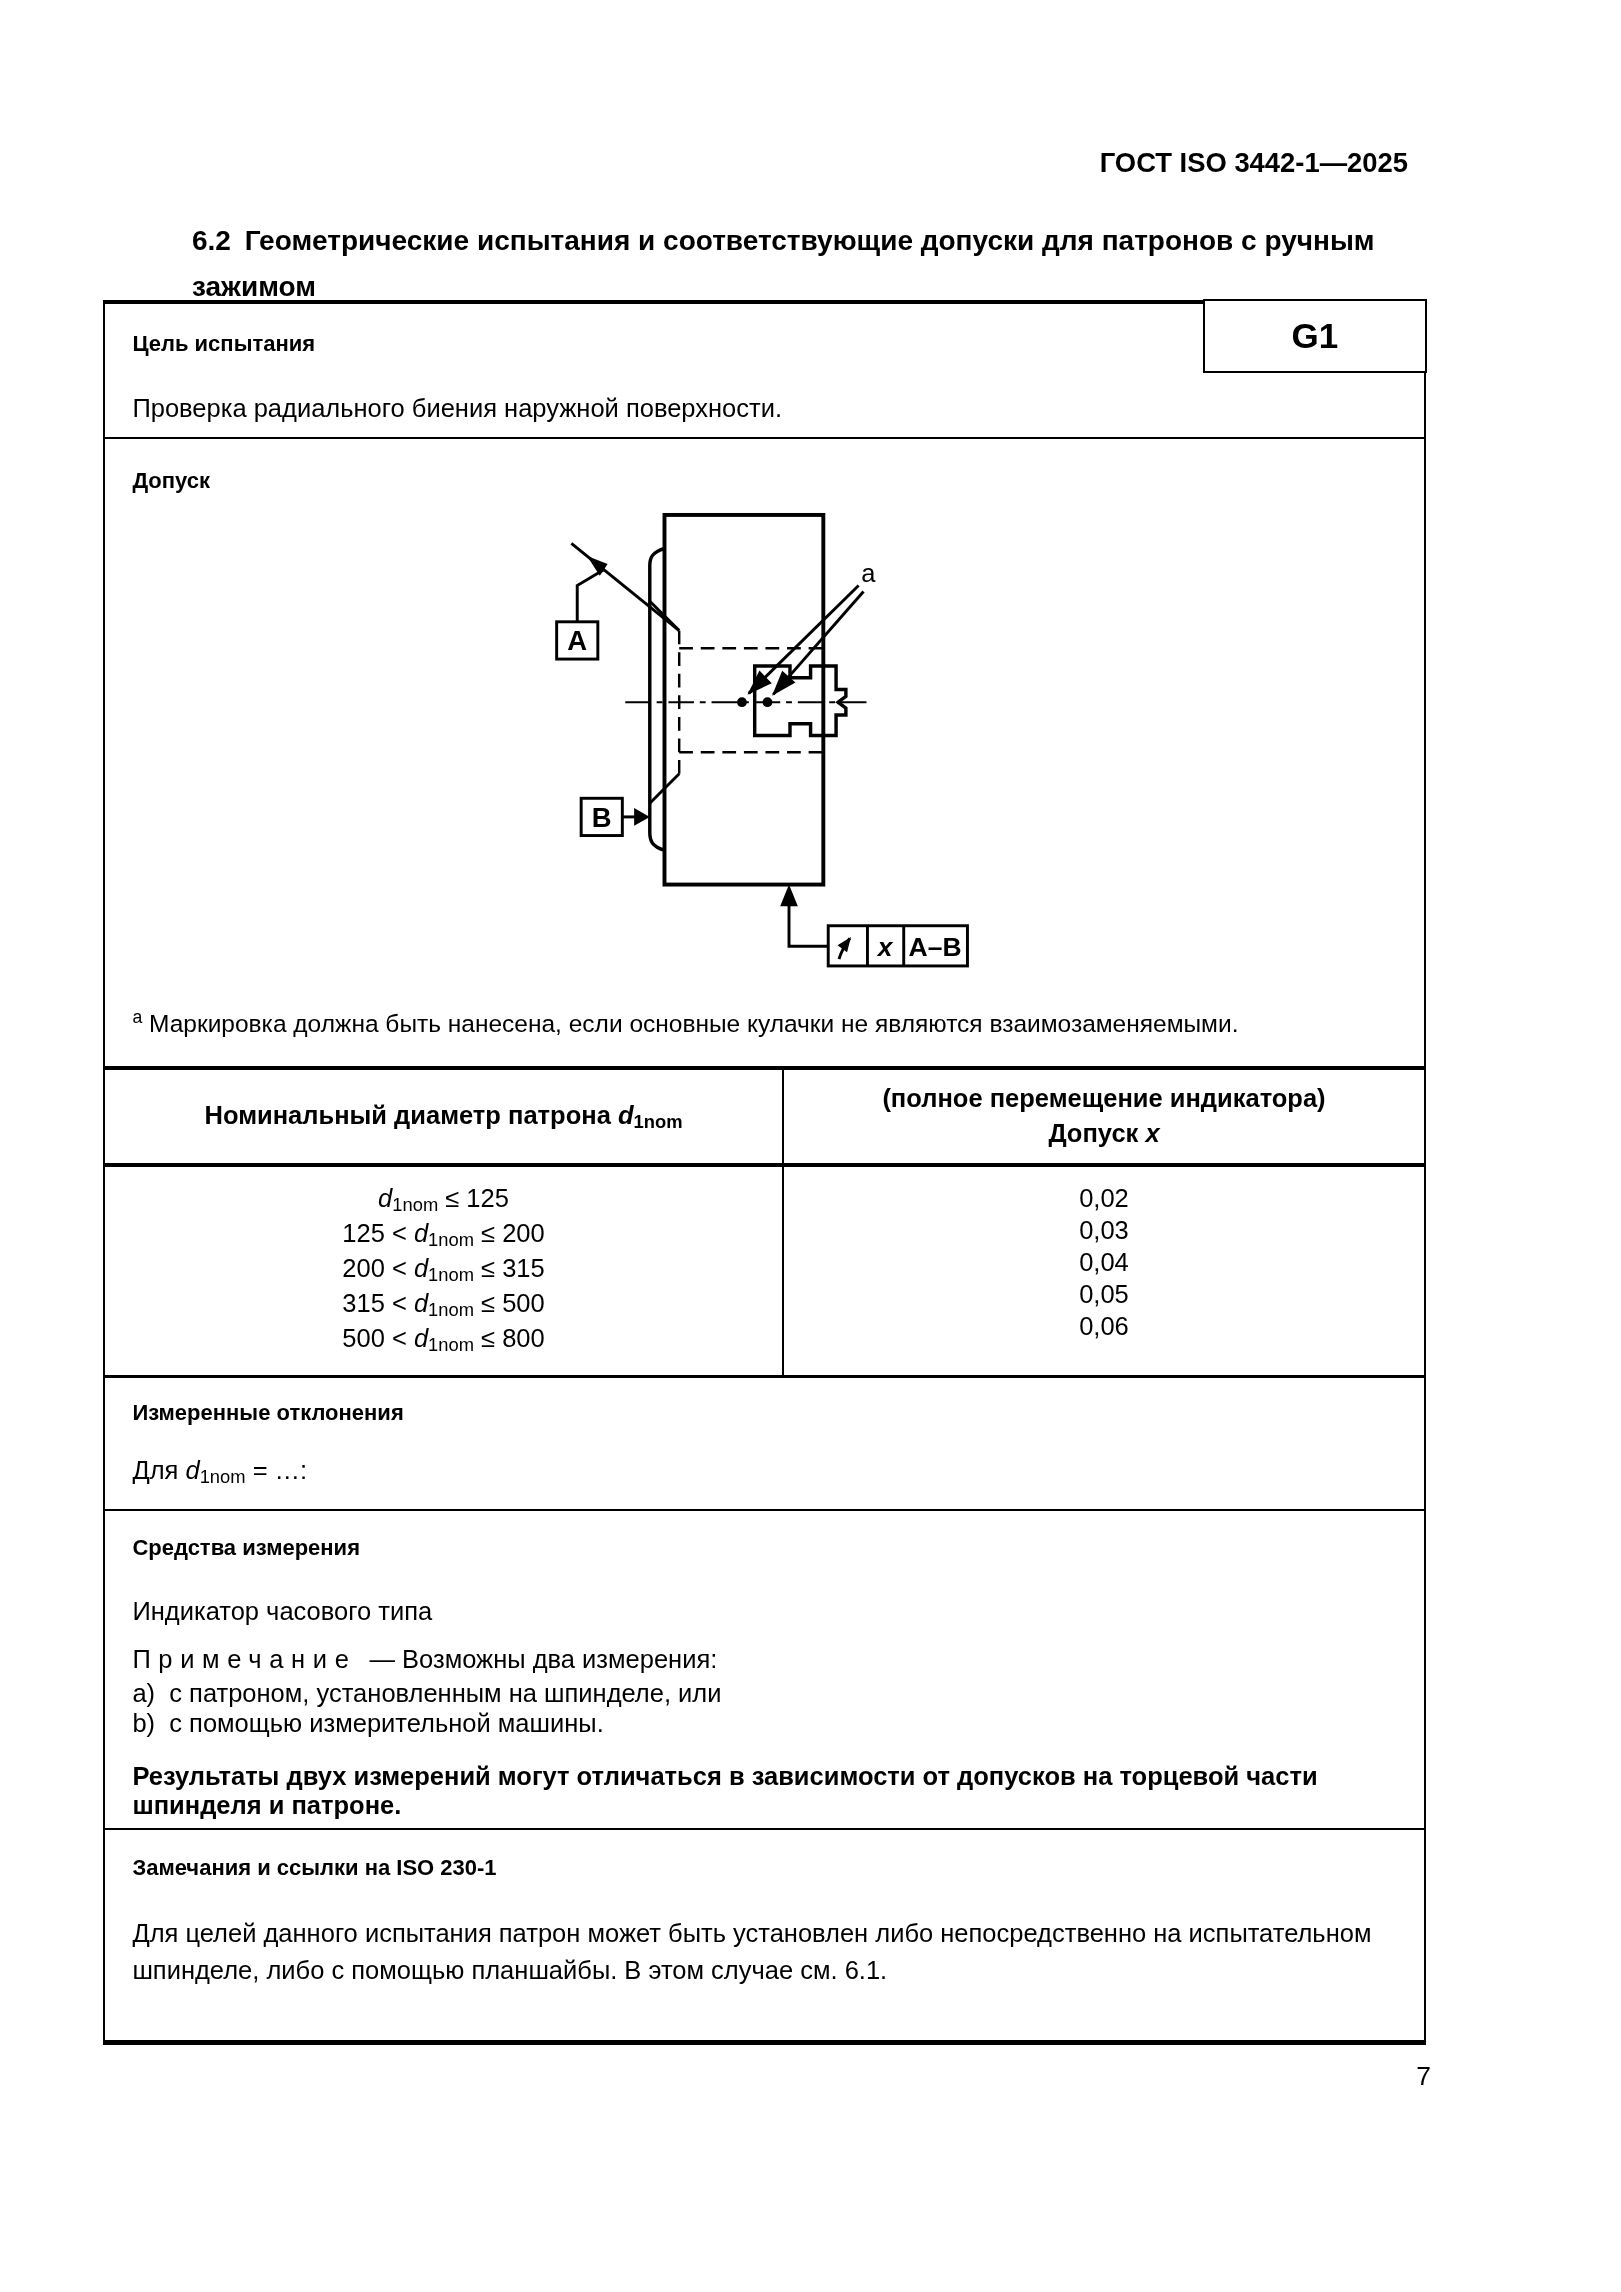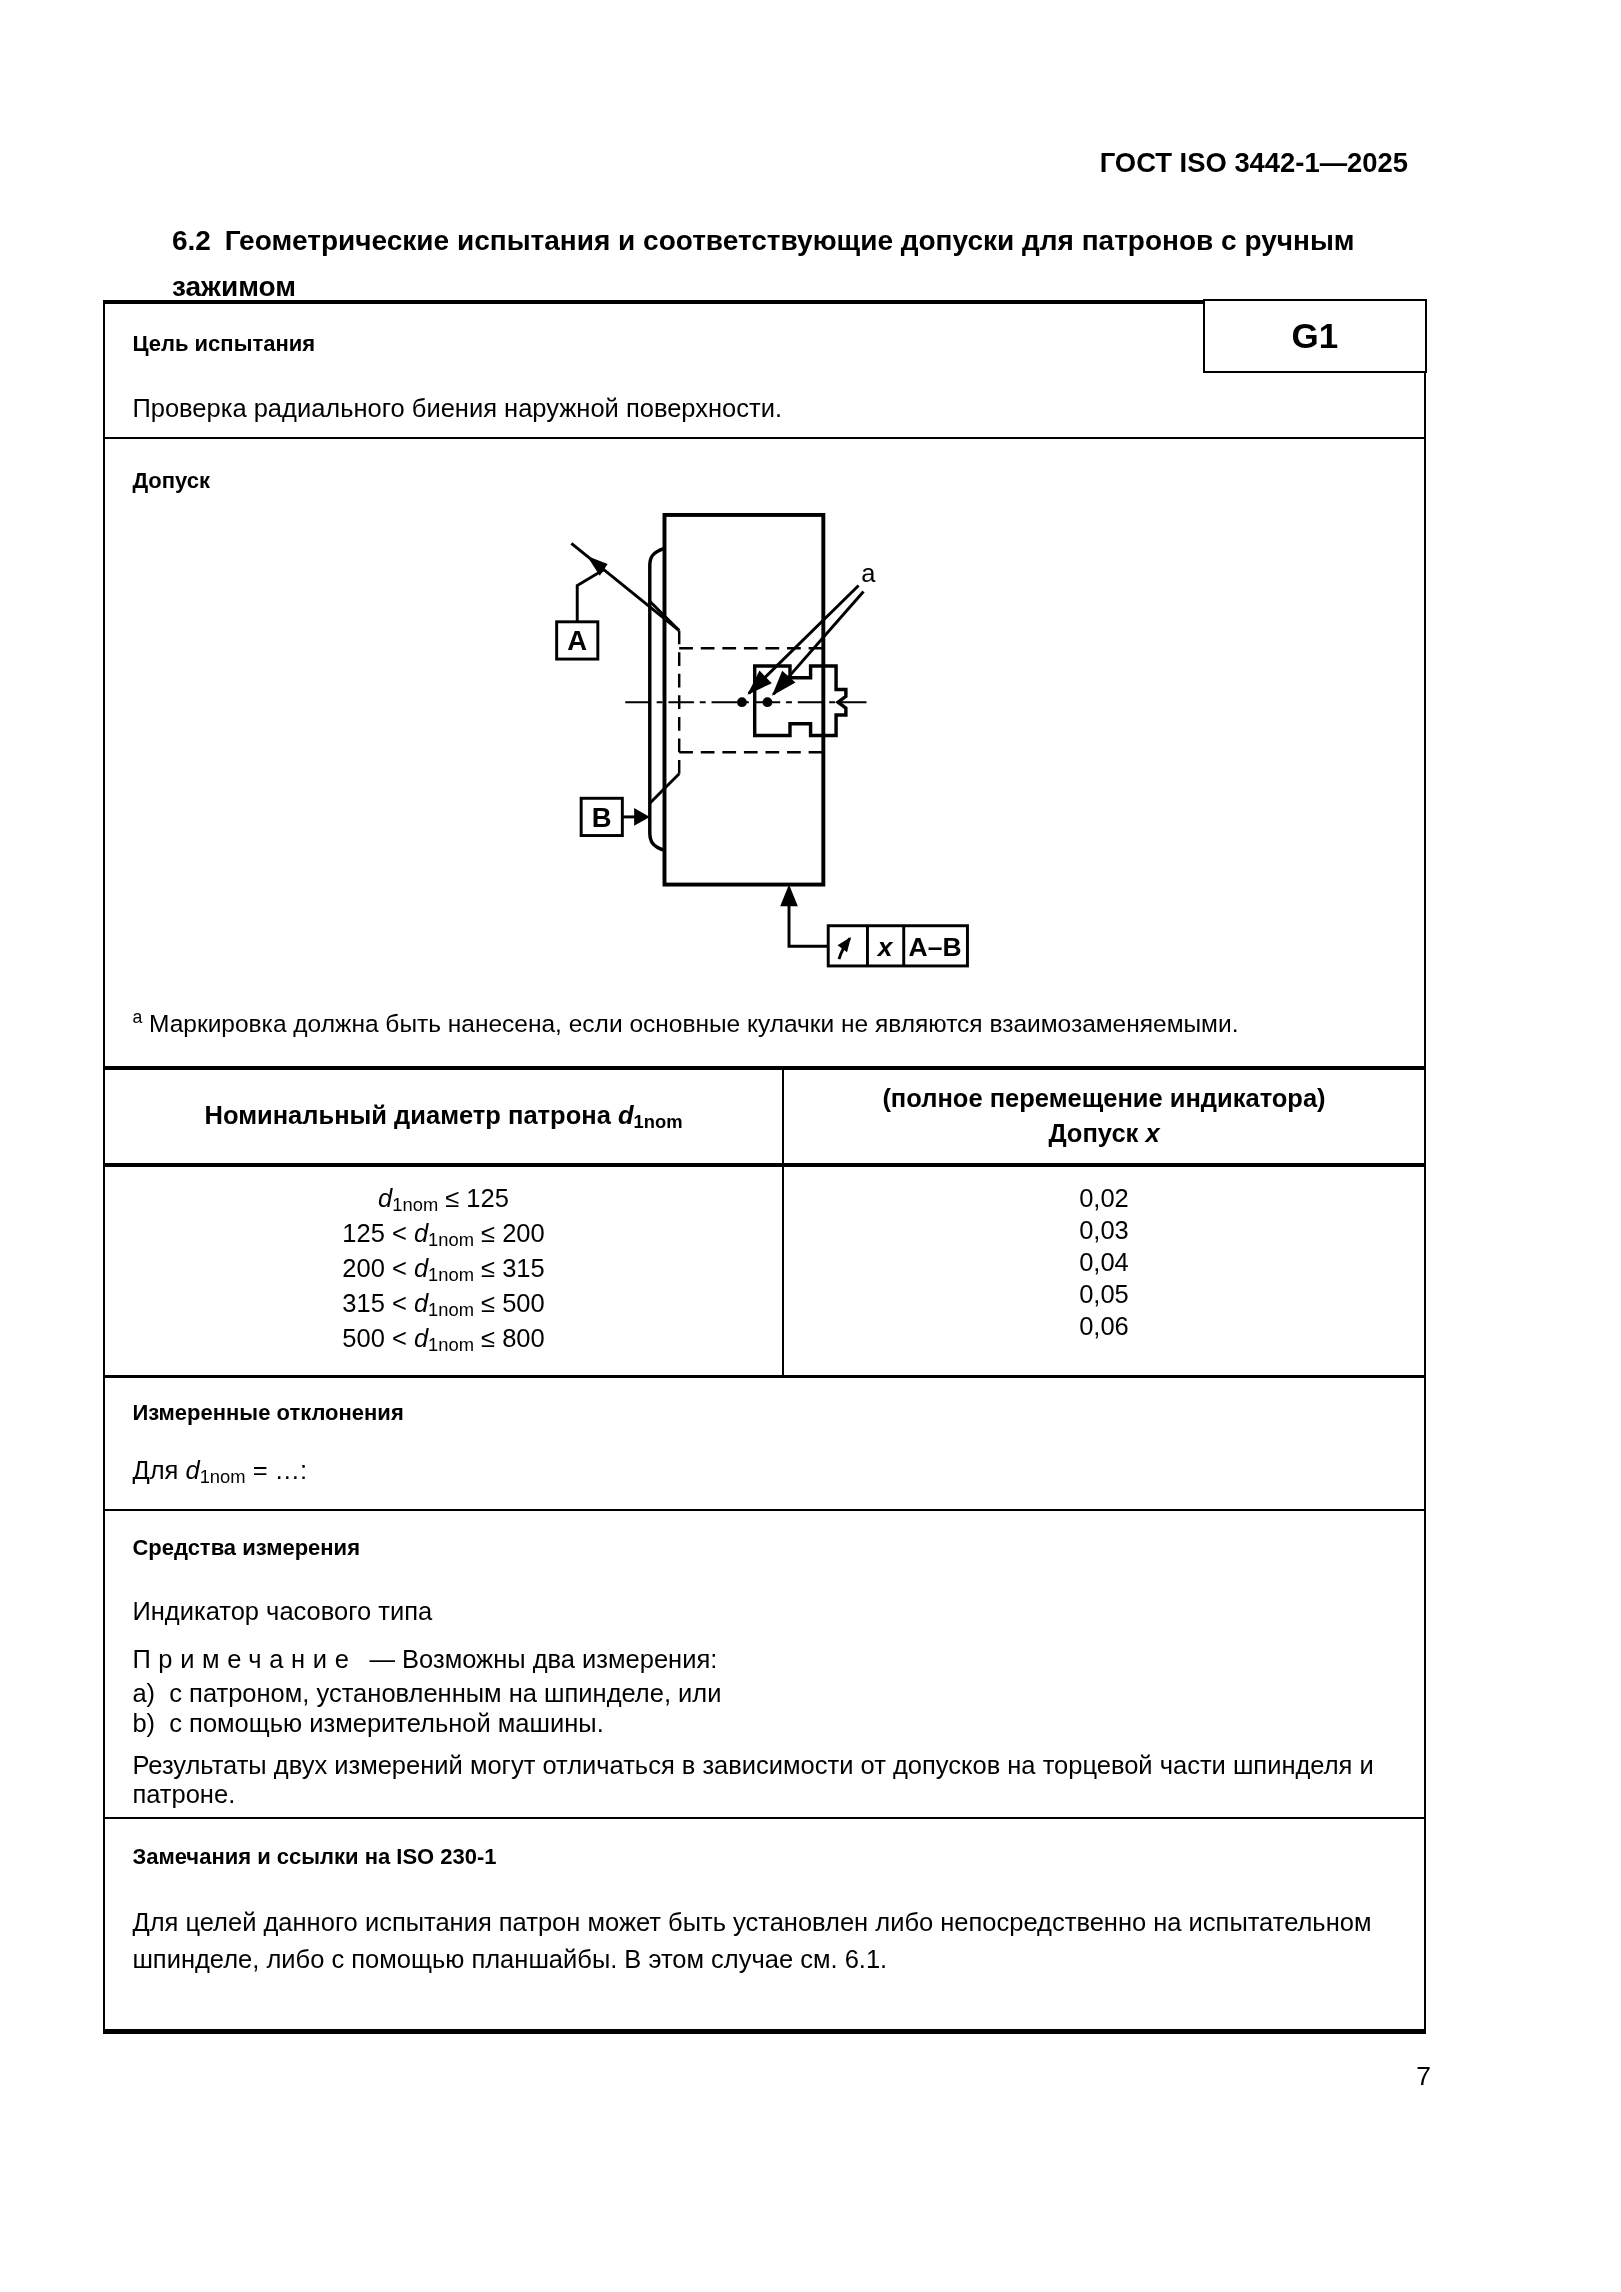--- a/index.html
+++ b/index.html
@@ -2,21 +2,21 @@
 <html><head>
 <meta charset="utf-8">
 <style>
   html,body {margin:0; padding:0; background:#888;}
   .page {
     position:relative; width:1621px; height:2293px; background:#fff;
     font-family:"Liberation Sans", sans-serif; color:#000; margin:0 auto;
     overflow:hidden;
   }
   .doc-header {position:absolute; top:147px; right:213px; font-size:27.4px; font-weight:bold;text-align:center;}
-  .heading {position:absolute; top:218px; left:172px; width:1225px;
+  .heading {position:absolute; top:218px; left:192px; width:1225px;
             font-size:28px; font-weight:bold; line-height:46px;}
   .heading .num {margin-right:13.7px;}
 
   .tbl {position:absolute; top:300px; left:103px; width:1323px; box-sizing:border-box;
         border:2.9px solid #000; border-top-width:4.9px; border-bottom-width:5.9px;
         font-size:25.5px;}
   .lbl {font-weight:bold; font-size:22px; line-height:29px;}
 
   .sec-goal {position:relative; box-sizing:border-box; height:133px; padding:24.5px 27.4px 0;}
   .goal-desc {margin-top:36px; line-height:29px;}
@@ -40,21 +40,21 @@
   .sec-measured {box-sizing:border-box; height:131px; padding:19.6px 27.4px 0;}
   .for-line {margin-top:29px; line-height:29px;}
 
   .sec-means {border-top:2.9px solid #000; padding:21.6px 27.4px 7.8px;}
   .instrument {margin-top:35px; line-height:29px;}
   .note-line {margin-top:19.6px; line-height:29px;}
   .note-label {letter-spacing:0.30em;}
   .note-dash {margin-left:5.9px;}
   .options {margin-top:3.9px;}
   .option-line {line-height:30px;}
-  .result-note {margin-top:13px; line-height:29px;}
+  .result-note {margin-top:24px; line-height:29px;font-weight:bold;}
 
   .sec-remarks {border-top:2.9px solid #000; box-sizing:border-box; height:212px; padding:23.5px 27.4px 0;}
   .remarks-text {margin-top:33px; line-height:37px;}
 
   .page-num {position:absolute; top:2061px; right:190px; font-size:26.5px;}
 
   sub {font-size:0.72em; position:relative; top:0.22em; vertical-align:baseline;}
   i {font-style:italic;}
 
   svg .ln {stroke:#000; fill:none;}

